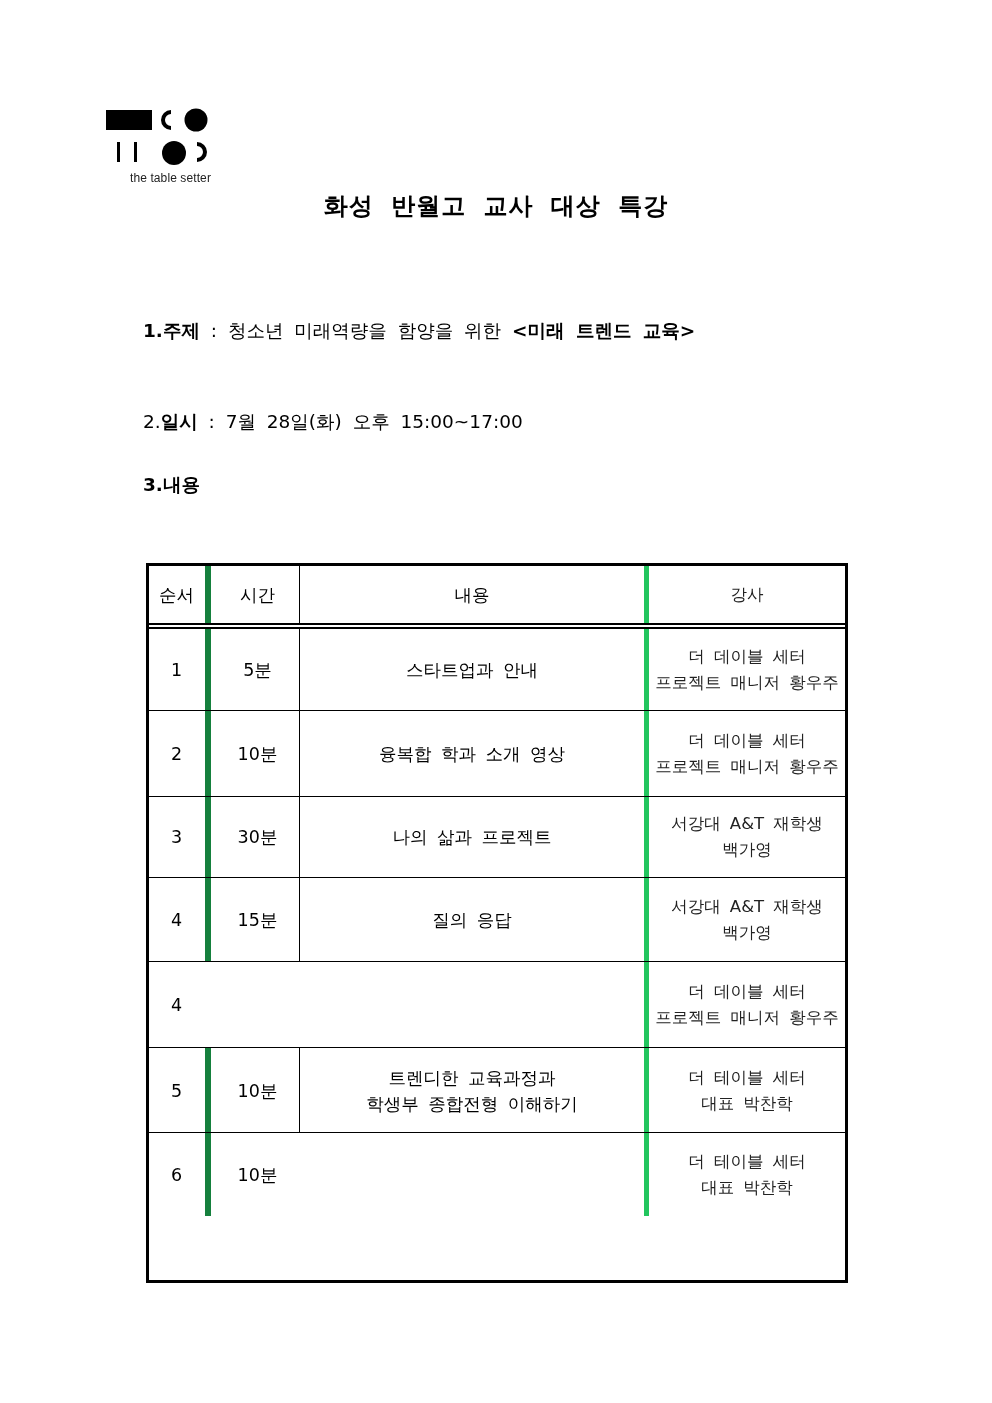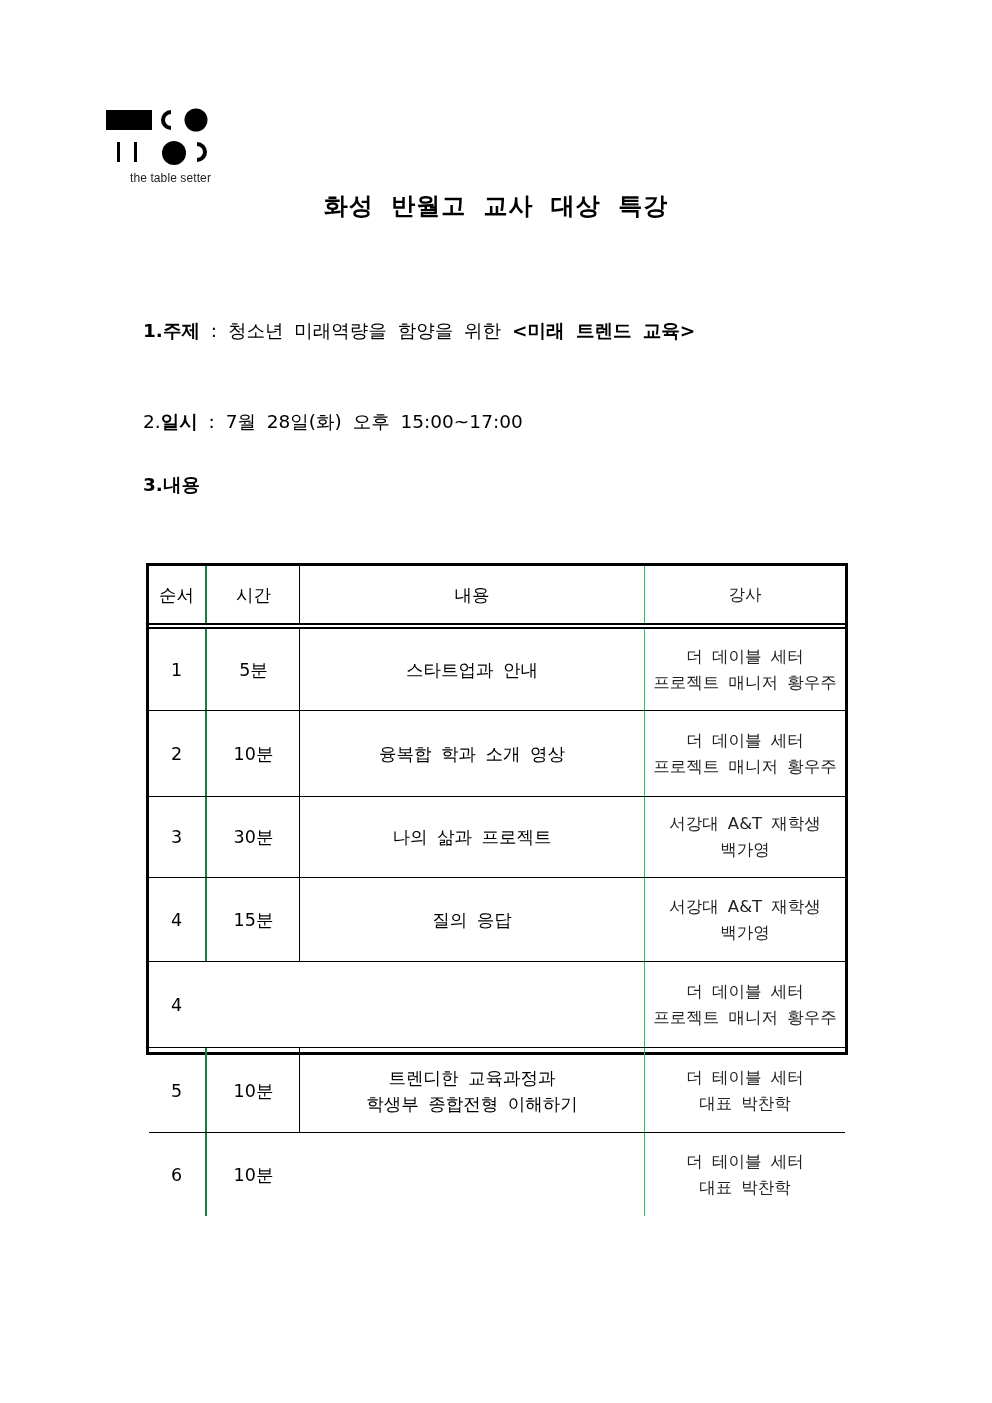--- a/index.html
+++ b/index.html
@@ -12,30 +12,30 @@
 
   .title { position: absolute; left: 0; width: 992px; top: 190px; text-align: center;
            font-size: 24px; font-weight: bold; letter-spacing: 1px; word-spacing: 8px; }
 
   .line { position: absolute; left: 143px; font-size: 18.5px; white-space: nowrap; word-spacing: 5px; }
   .line b { font-weight: bold; }
   .l1 { top: 318px; }
   .l2 { top: 409px; }
   .l3 { top: 472px; font-weight: bold; }
 
-  .sched { position: absolute; left: 146px; top: 563px; width: 702px; height: 492px;
+  .sched { position: absolute; left: 146px; top: 563px; width: 702px; height: 720px;
            border: 3px solid #000; box-sizing: border-box; }
   .row { position: absolute; left: 0; right: 0; display: flex; }
   .cell { position: absolute; top: 0; bottom: 0; display: flex; flex-direction: column;
           justify-content: center; align-items: center; text-align: center;
           font-size: 17.5px; line-height: 26px; }
   .c1 { left: 0; width: 55px; }
-  .c2 { left: 56px; width: 93px; border-left: 2px solid #15803d; }
+  .c2 { left: 56px; width: 93px; border-left: 6px solid #15803d; }
   .c3 { left: 150px; width: 344px; border-left: 1px solid #000; word-spacing: 4px; }
-  .c4 { left: 495px; right: 0; border-left: 1px solid #22c55e; word-spacing: 4px; color: #222; font-size: 16.5px; }
+  .c4 { left: 495px; right: 0; border-left: 5px solid #22c55e; word-spacing: 4px; color: #222; font-size: 16.5px; }
   .hline { position: absolute; left: 0; right: 0; height: 0; border-top: 1px solid #000; }
   .dline { position: absolute; left: 0; right: 0; height: 2px; border-top: 2px solid #000; border-bottom: 2px solid #000; }
 </style>
 </head>
 <body>
 
 <div class="logo">
   <svg width="115" height="70" viewBox="0 0 115 70">
     <rect x="6" y="6" width="46" height="20" fill="#000"></rect>
     <path d="M71 6 A10 10 0 0 0 71 26 L71 22 A6 6 0 0 1 71 10 Z" fill="#000"></path>

